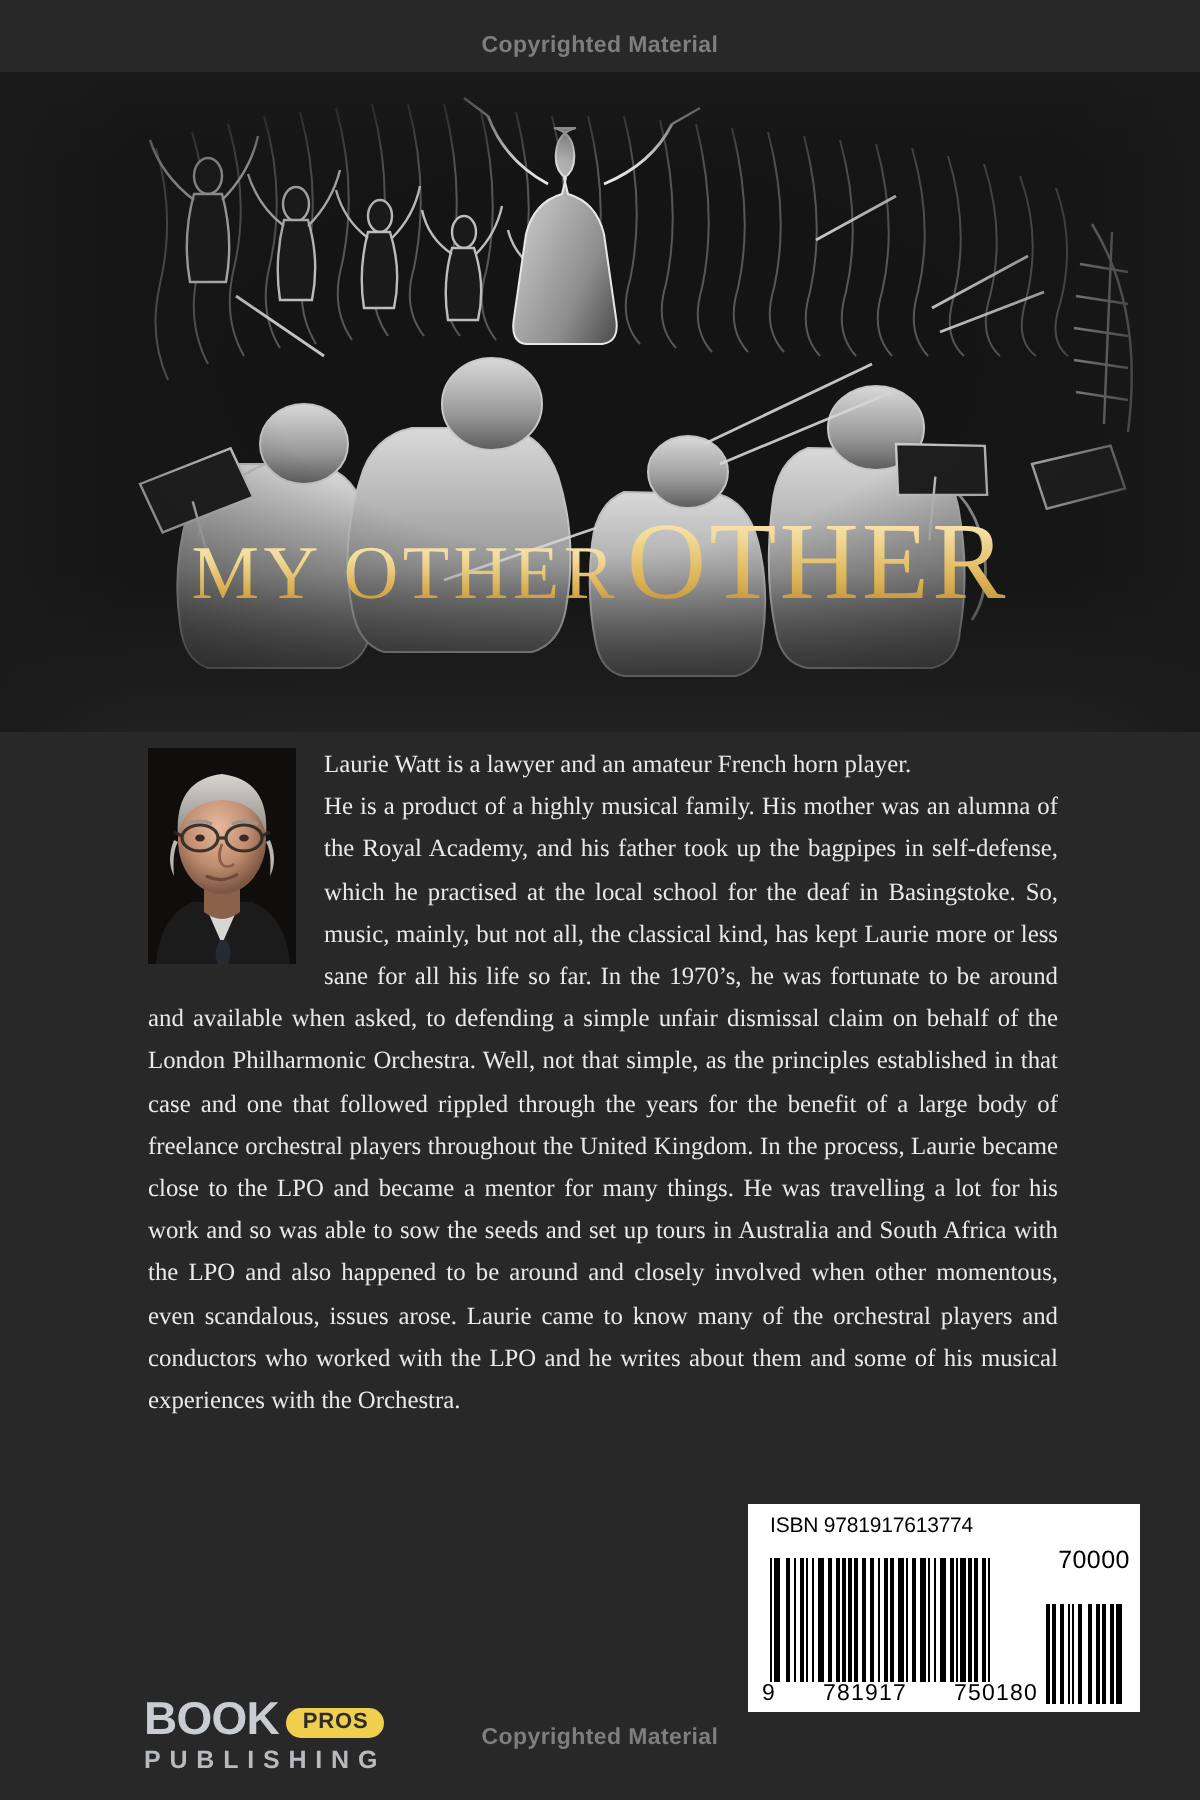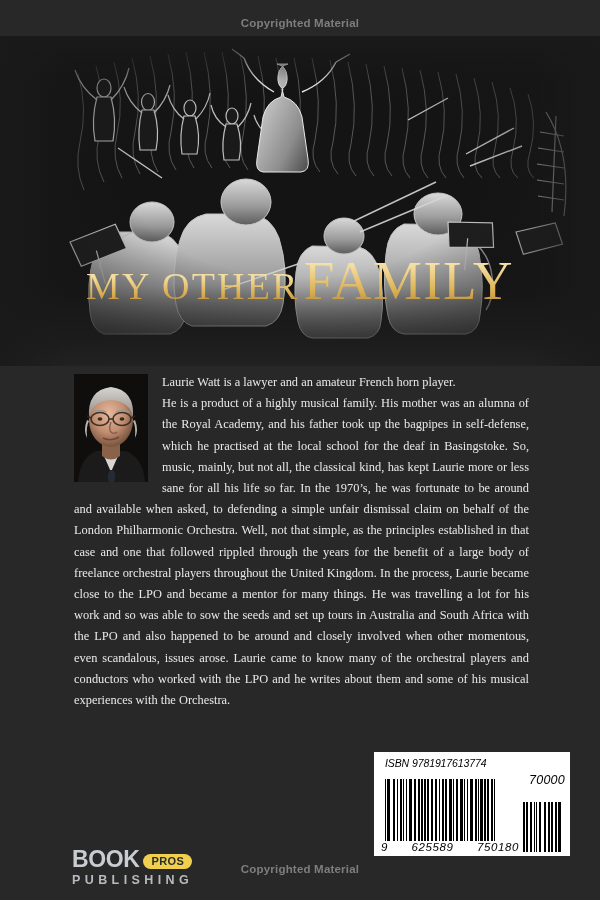--- a/index.html
+++ b/index.html
@@ -142,21 +142,20 @@
   #barcode-box {
     position: absolute;
     left: 374px;
     top: 752px;
     width: 196px;
     height: 104px;
     background: #ffffff;
     z-index: 30;
     box-sizing: border-box;
     padding: 5px 7px 21px 7px;
-    font-style: italic;
   }
   #isbn-text {
     font-family: "Liberation Sans", sans-serif;
     font-size: 10.5px;
     color: #000;
     letter-spacing: -0.1px;
     line-height: 12px;
     margin-left: 4px;
   }
   #barcode-rows {
@@ -380,21 +379,21 @@
       </g>
 
       <rect x="0" y="0" width="600" height="330" fill="url(#darkVig)"></rect>
     </svg>
     <div id="illo-fade"></div>
   </div>
   <div id="illo-vignette"></div>
 
   <div id="title-block">
     <div class="title-line1">MY OTHER</div>
-    <div class="title-line2">FAMILY</div>
+    <div class="title-line2">OTHER</div>
   </div>
 
   <div id="blurb">
     <div id="author-photo">
       <svg viewBox="0 0 74 108" xmlns="http://www.w3.org/2000/svg" aria-hidden="true">
         <defs>
           <radialGradient id="skin" cx="45%" cy="38%" r="60%">
             <stop offset="0%" stop-color="#e7b89c"></stop>
             <stop offset="60%" stop-color="#c08d70"></stop>
             <stop offset="100%" stop-color="#7d5742"></stop>
@@ -527,21 +526,21 @@
           <span style="width:1px;height:50px;background:transparent"></span>
           <span style="width:2px;height:50px"></span>
           <span style="width:2px;height:50px;background:transparent"></span>
           <span style="width:2px;height:50px"></span>
           <span style="width:1px;height:50px;background:transparent"></span>
           <span style="width:3px;height:50px"></span>
           <span style="width:2px;height:50px;background:transparent"></span>
         </div>
       <div id="ean-digits">
         <span>9</span>
-        <span>625589</span>
+        <span>781917</span>
         <span>750180</span>
       </div>
     </div>
   </div>
 
   <div id="publisher-logo">
     <div id="logo-row1">
       <span id="logo-book">BOOK</span>
       <span id="logo-pros">PROS</span>
     </div>

